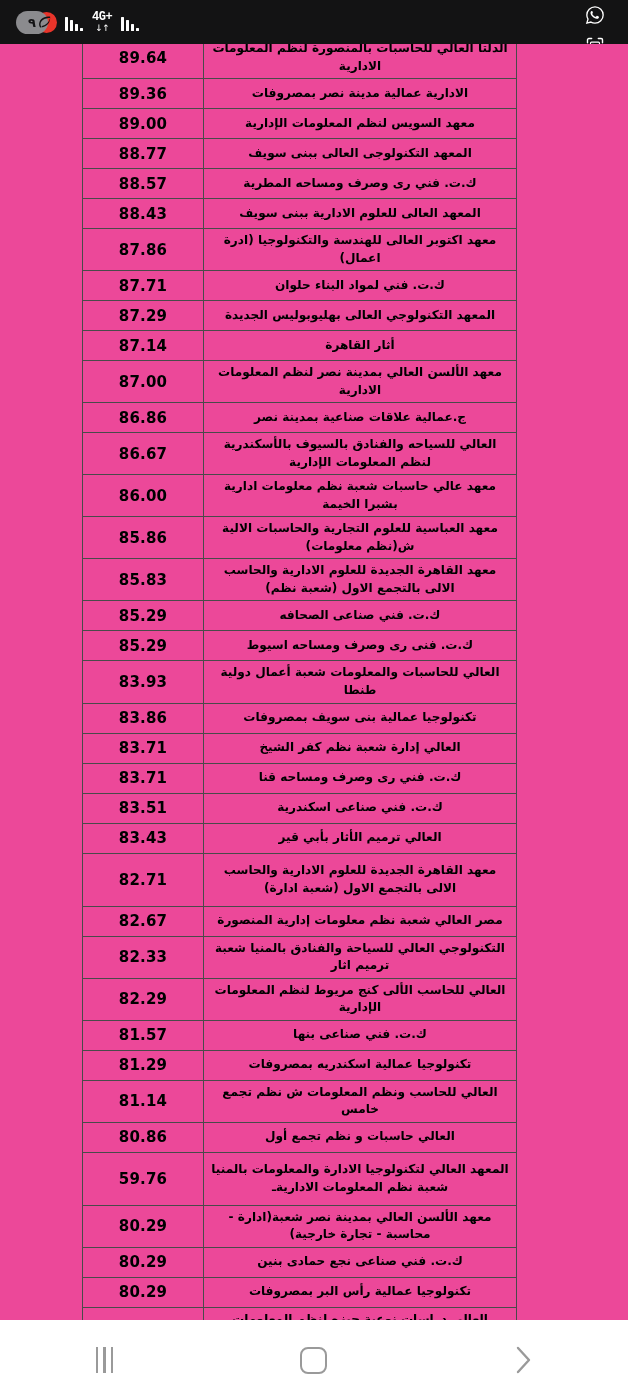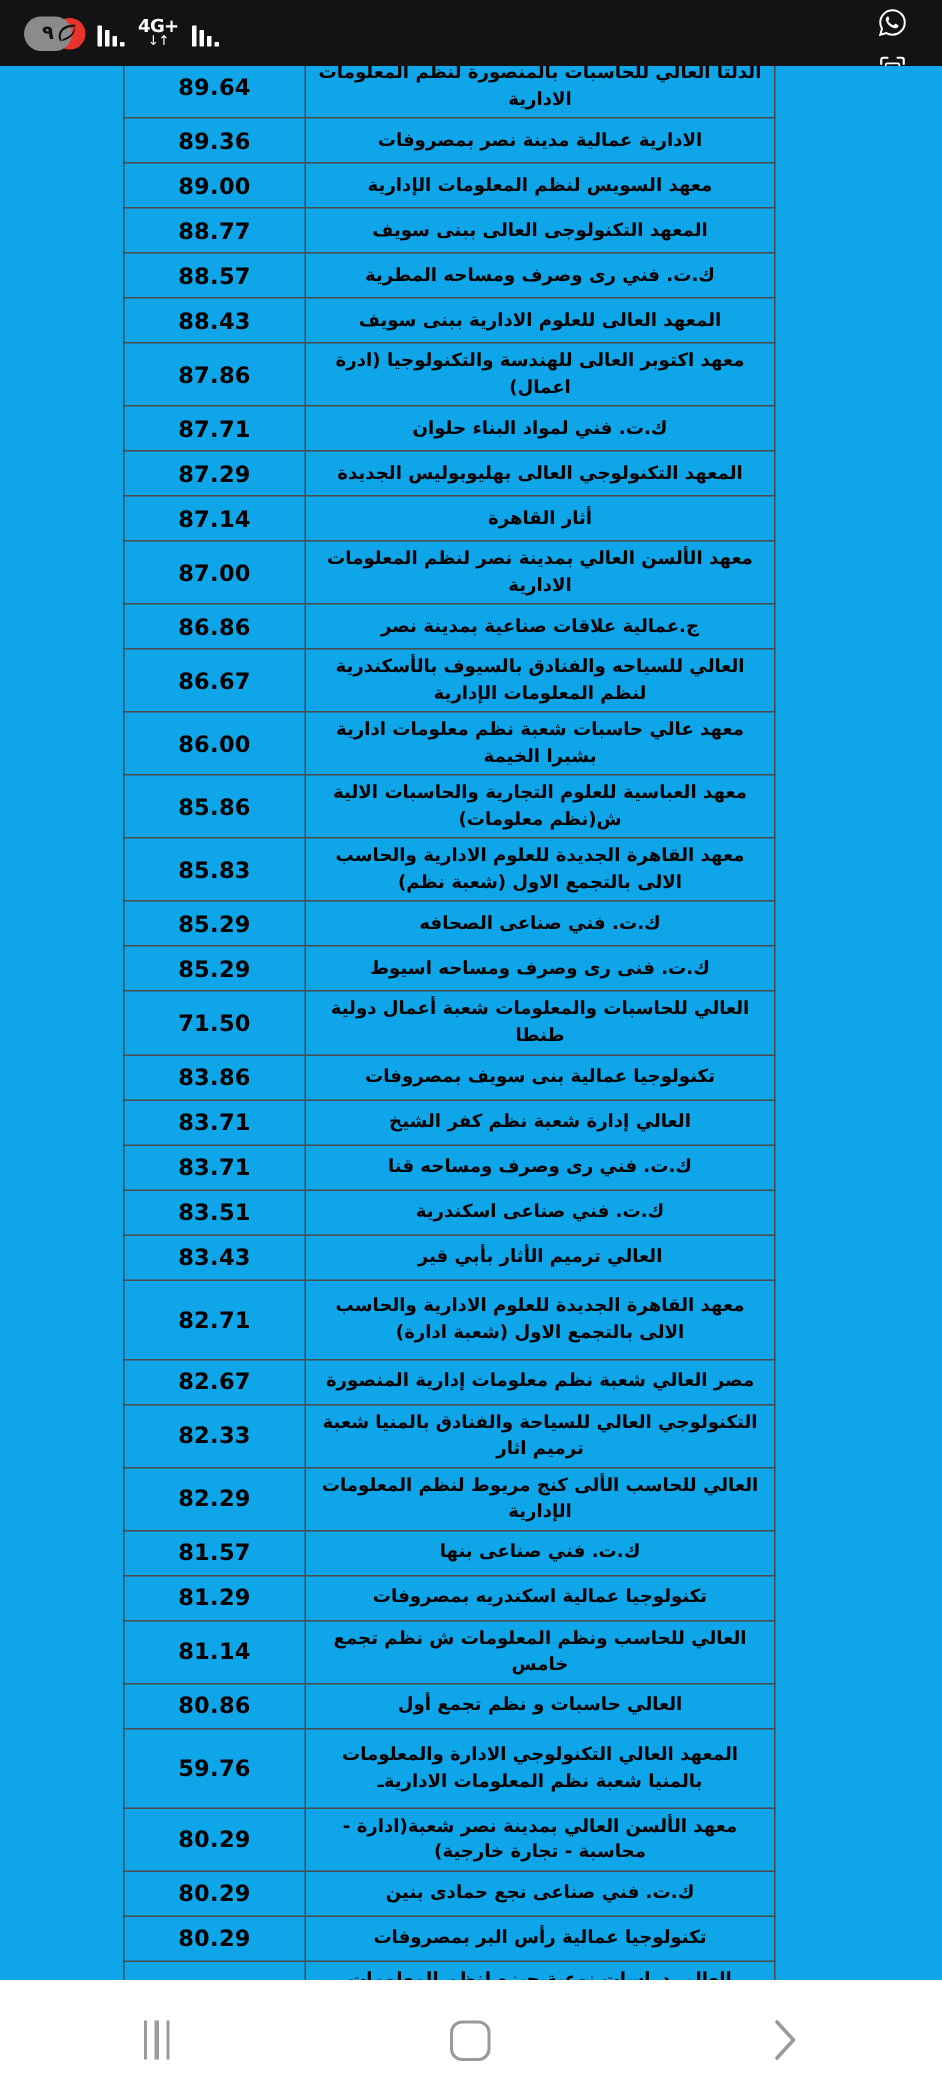--- a/index.html
+++ b/index.html
@@ -99,20 +99,21 @@
     flex-direction: column;
     align-items: center;
     line-height: 1;
     gap: 1px;
   }
   .net-type .lbl {
     color: #ffffff;
     font-size: 12px;
     font-weight: 700;
     letter-spacing: -0.4px;
+    font-family: Liberation Mono, monospace;
   }
   .net-type .arrows {
     color: #ffffff;
     font-size: 9px;
     line-height: 1;
     letter-spacing: -0.5px;
   }
   .dot-small {
     width: 6px; height: 6px;
     border-radius: 50%;
@@ -126,21 +127,21 @@
     letter-spacing: 0.3px;
     font-family: "DejaVu Sans", sans-serif;
   }
 
   
   .doc-viewport {
     position: absolute;
     top: 44px; left: 0;
     width: 628px;
     height: 1276px;
-    background: #0ea5e9;
+    background: #ec4899;
     overflow: hidden;
   }
   .table-wrap {
     position: absolute;
     top: -9px;
     left: 113px;
     width: 404px;
   }
   table.score-table {
     border-collapse: collapse;
@@ -348,21 +349,21 @@
           <tr class="row-std">
             <td class="name-cell">ك.ت. فني صناعى الصحافه</td>
             <td class="score-cell">85.29</td>
           </tr>
           <tr class="row-std">
             <td class="name-cell">ك.ت. فنى رى وصرف ومساحه اسيوط</td>
             <td class="score-cell">85.29</td>
           </tr>
           <tr class="row-std">
             <td class="name-cell">العالي للحاسبات والمعلومات شعبة أعمال دولية طنطا</td>
-            <td class="score-cell">71.50</td>
+            <td class="score-cell">83.93</td>
           </tr>
           <tr class="row-std">
             <td class="name-cell">تكنولوجيا عمالية بنى سويف بمصروفات</td>
             <td class="score-cell">83.86</td>
           </tr>
           <tr class="row-std">
             <td class="name-cell">العالي إدارة شعبة نظم كفر الشيخ</td>
             <td class="score-cell">83.71</td>
           </tr>
           <tr class="row-std">
@@ -403,21 +404,21 @@
           </tr>
           <tr class="row-std">
             <td class="name-cell">العالي للحاسب ونظم المعلومات ش نظم تجمع خامس</td>
             <td class="score-cell">81.14</td>
           </tr>
           <tr class="row-std">
             <td class="name-cell">العالي حاسبات و نظم تجمع أول</td>
             <td class="score-cell">80.86</td>
           </tr>
           <tr class="row-tall">
-            <td class="name-cell">المعهد العالي التكنولوجي الادارة والمعلومات بالمنيا شعبة نظم المعلومات الاداريةـ</td>
+            <td class="name-cell">المعهد العالي لتكنولوجيا الادارة والمعلومات بالمنيا شعبة نظم المعلومات الاداريةـ</td>
             <td class="score-cell">59.76</td>
           </tr>
           <tr class="row-std">
             <td class="name-cell">معهد الألسن العالي بمدينة نصر شعبة(ادارة - محاسبة - تجارة خارجية)</td>
             <td class="score-cell">80.29</td>
           </tr>
           <tr class="row-std">
             <td class="name-cell">ك.ت. فني صناعى نجع حمادى بنين</td>
             <td class="score-cell">80.29</td>
           </tr>

